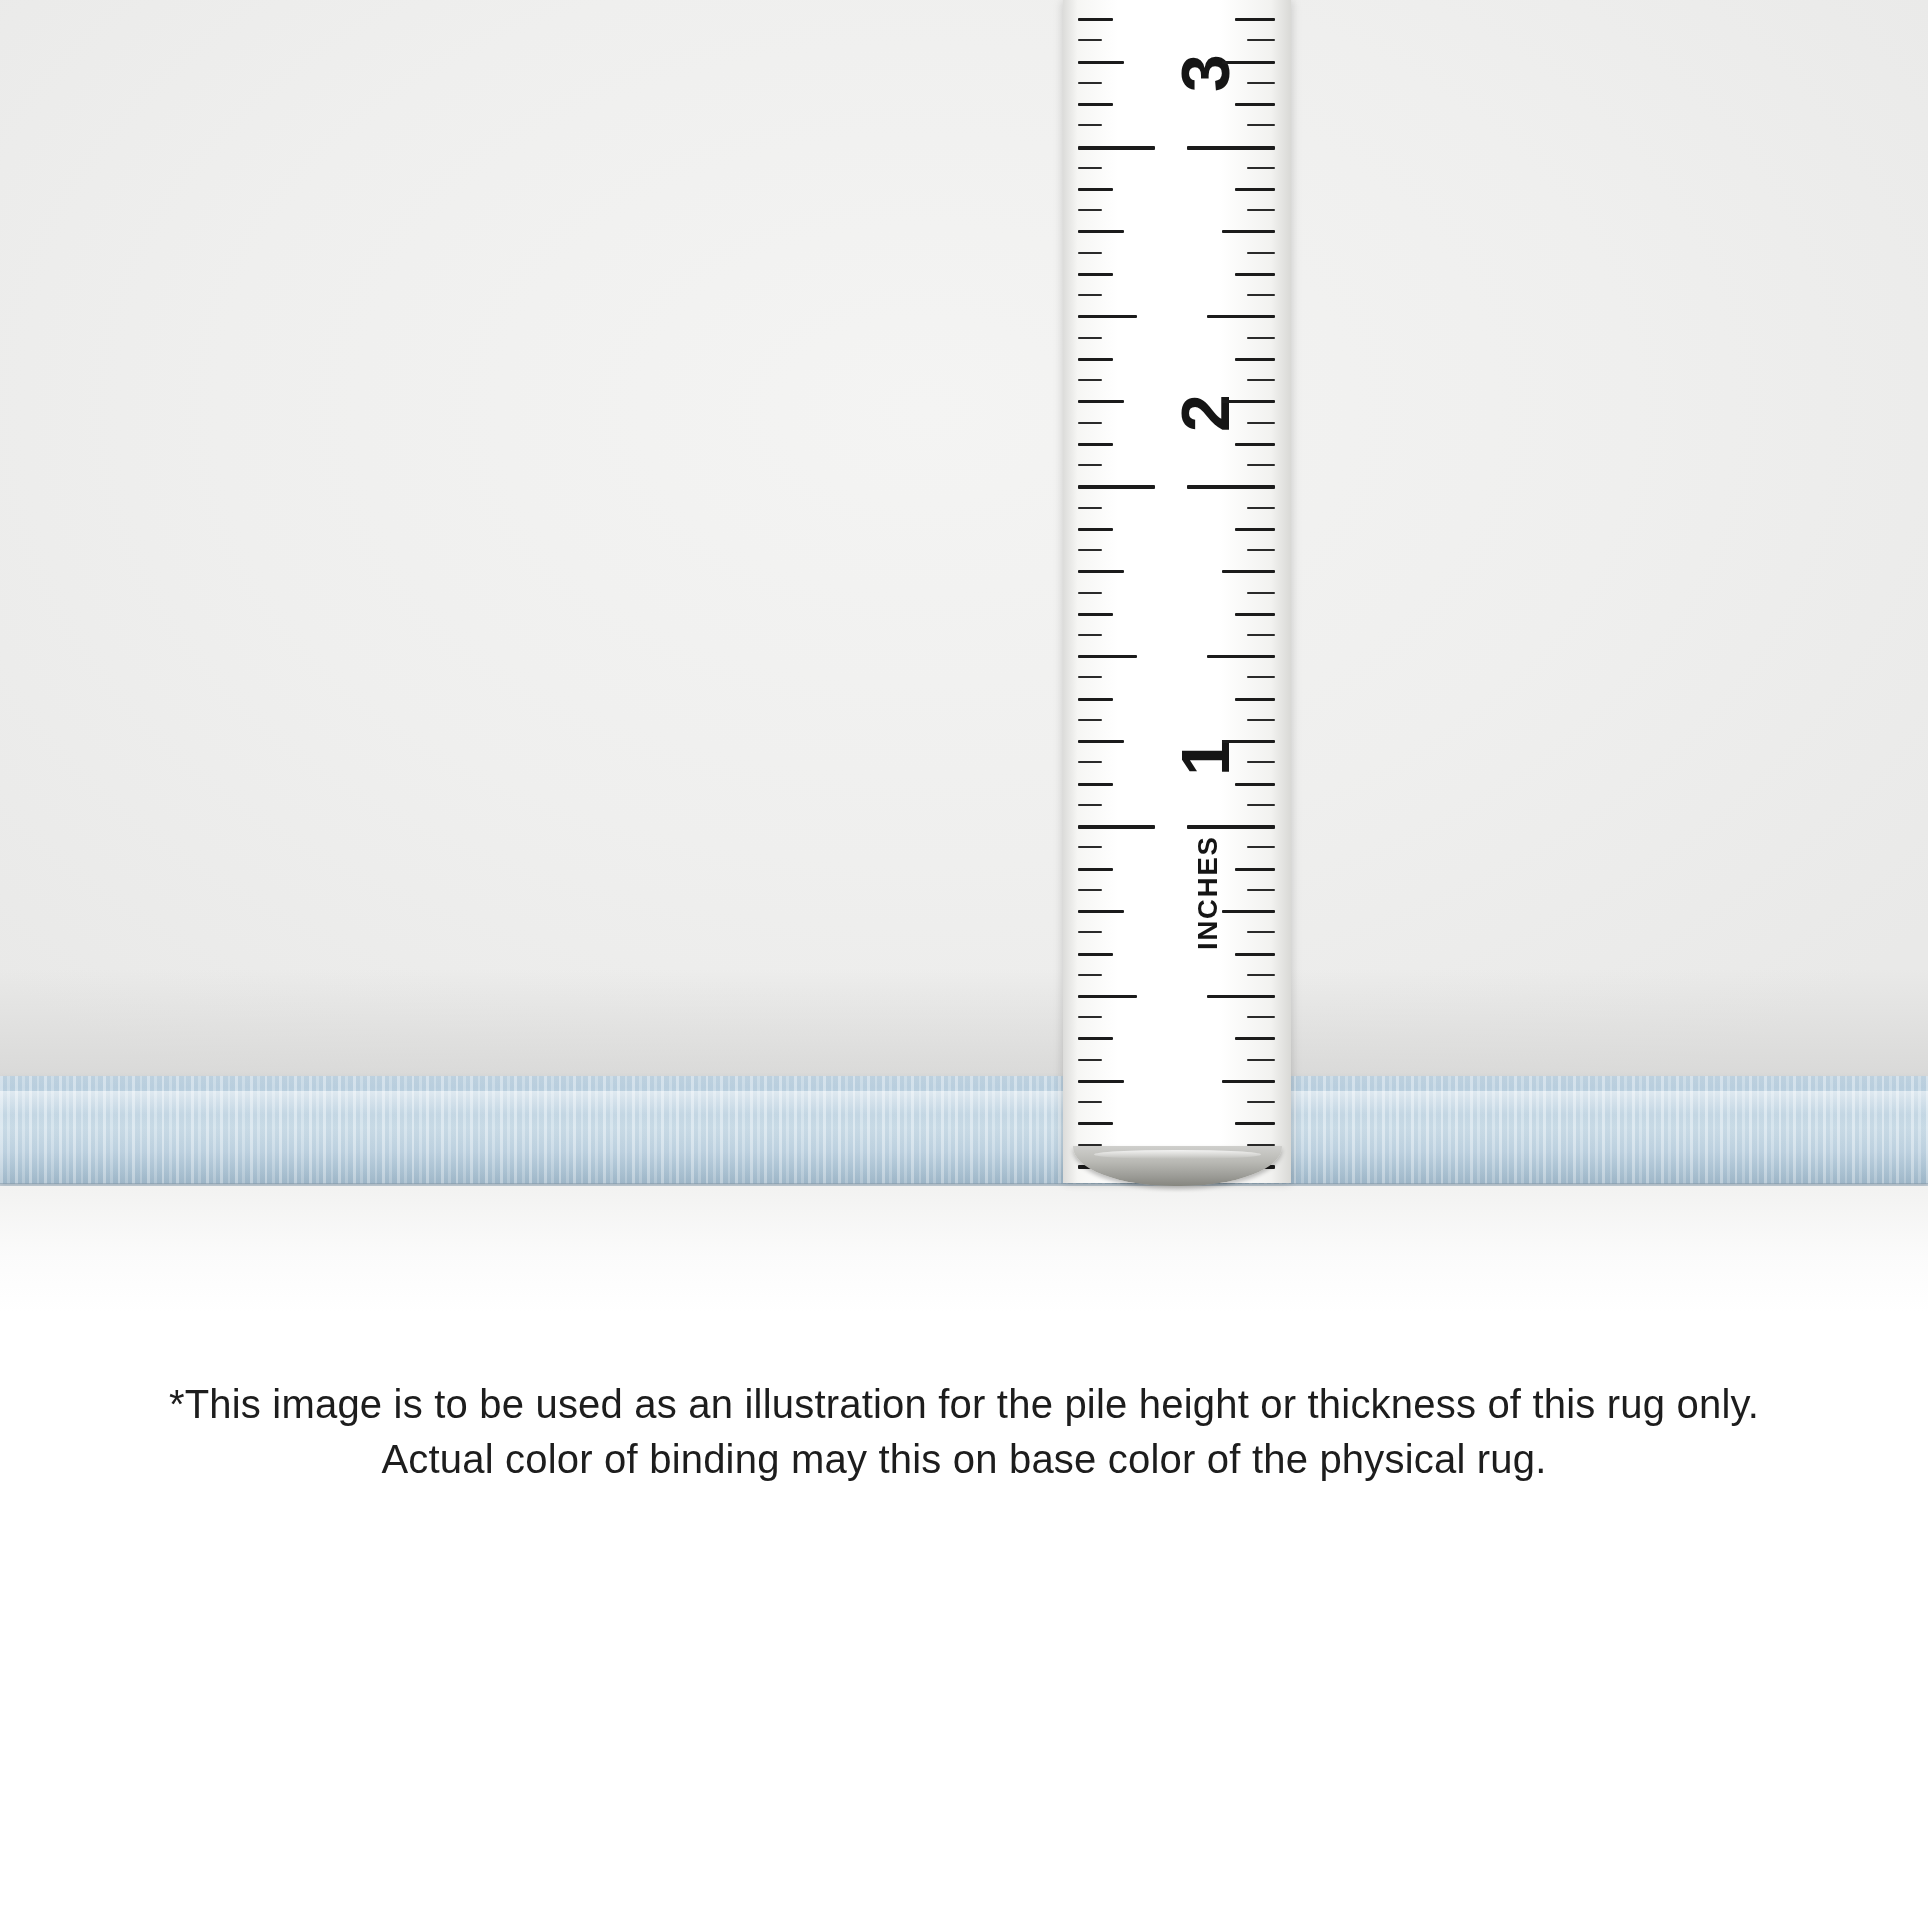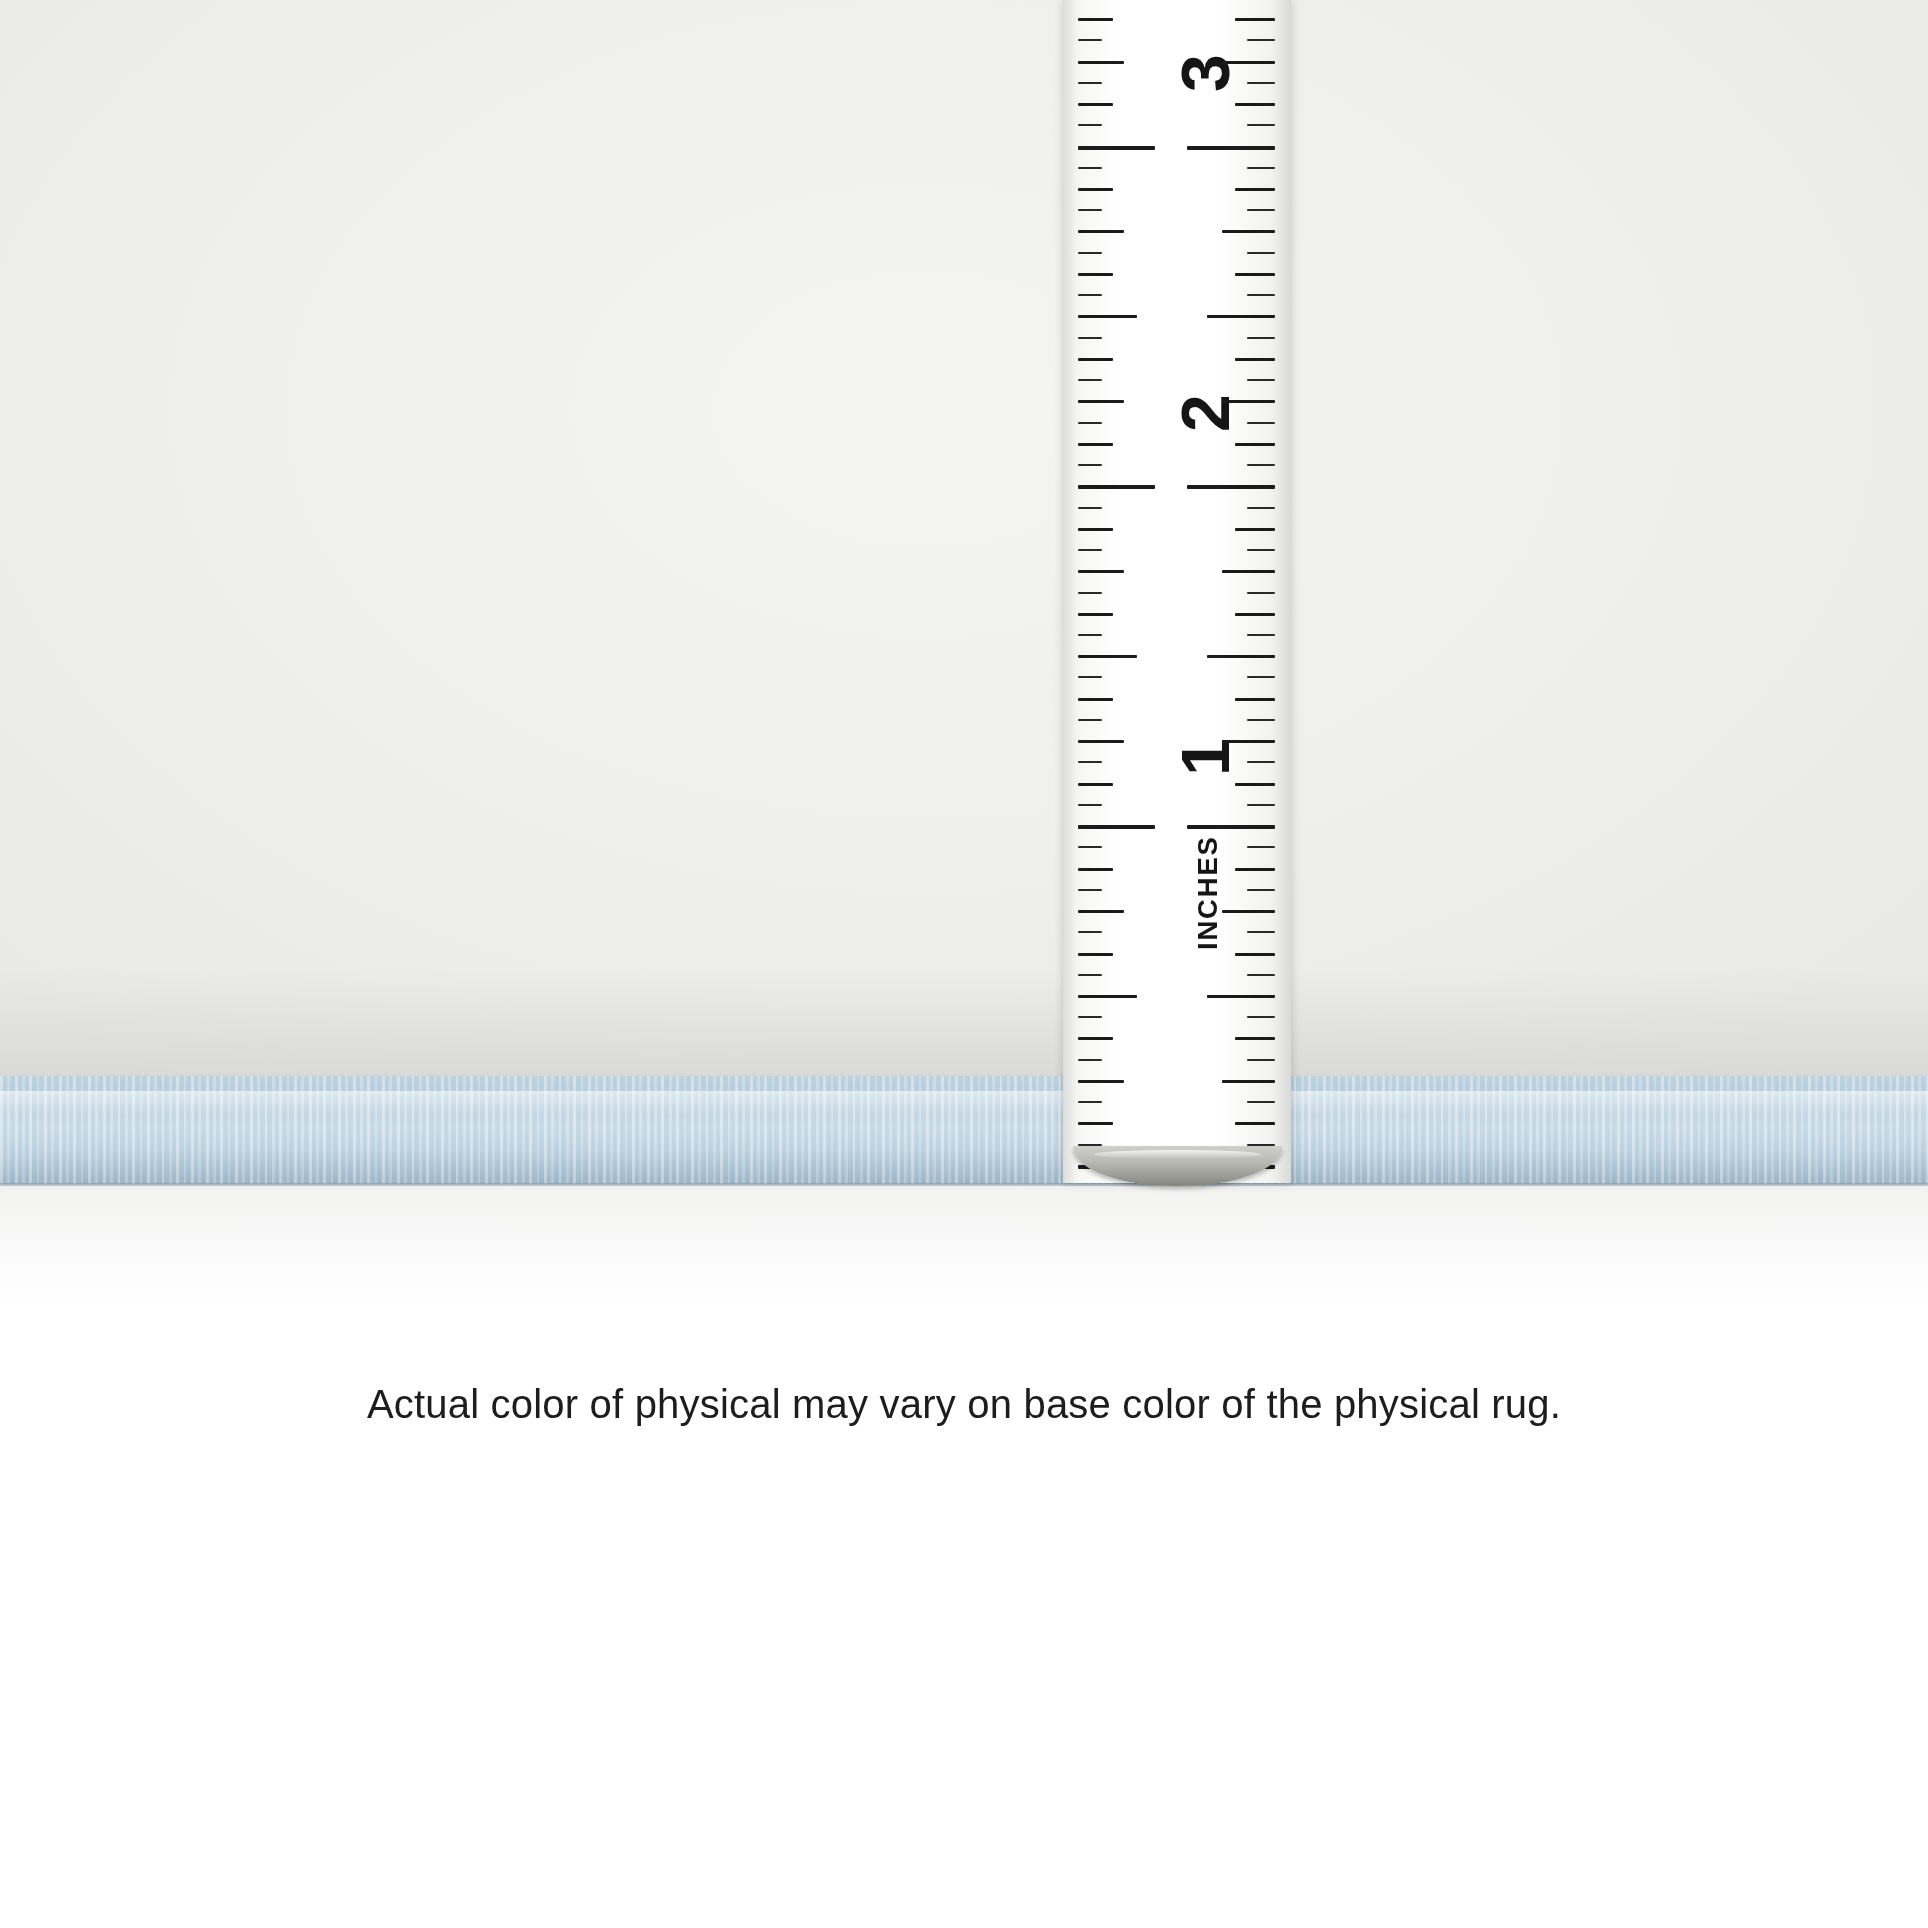--- a/index.html
+++ b/index.html
@@ -351,17 +351,18 @@
           <div class="tick t8" style="top: 18px;"></div>
           <div class="tickL t8" style="top: 18px;"></div>
         </div>
     </div>
 
     <div class="ruler-tip"></div>
 
   </div>
 
   <div class="caption">
-    <span class="line">Actual color of physical may vary on base color of the physical rug.</span>
+    <span class="line">*This image is to be used as an illustration for the pile height or thickness of this rug only.</span>
+    <span class="line">Actual color of binding may this on base color of the physical rug.</span>
   </div>
 
 </div>
 
 
 </body></html>

